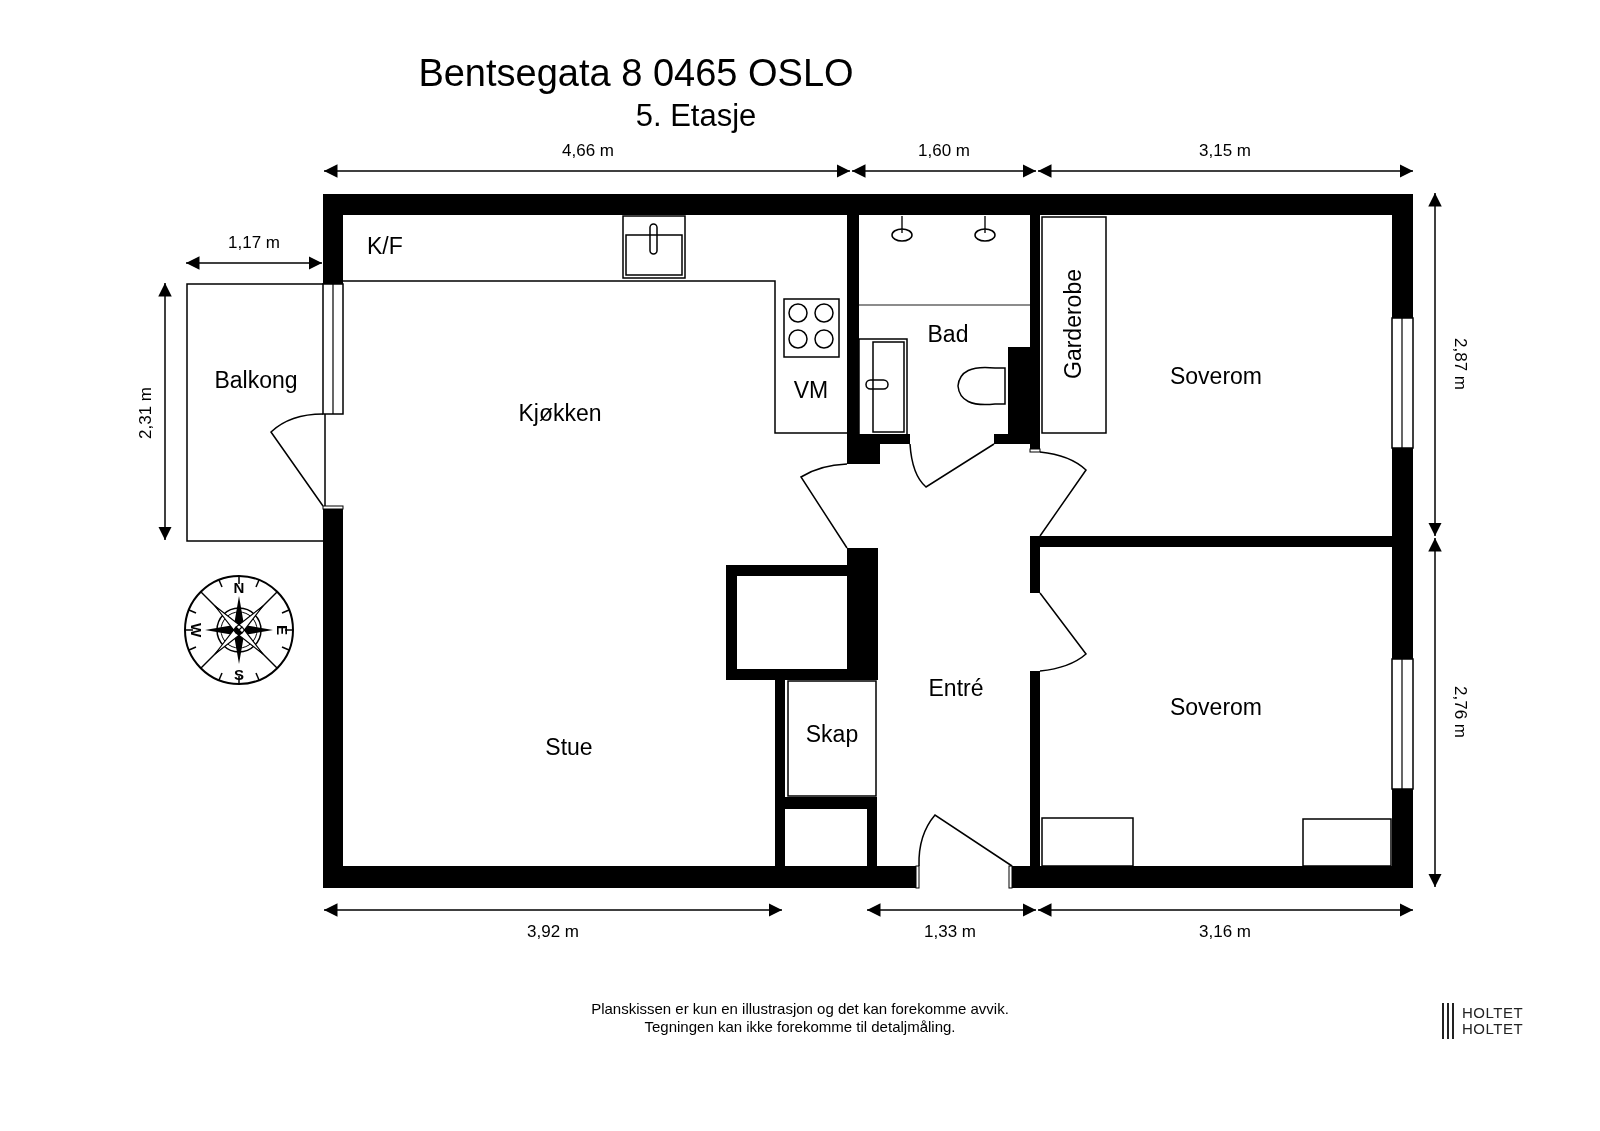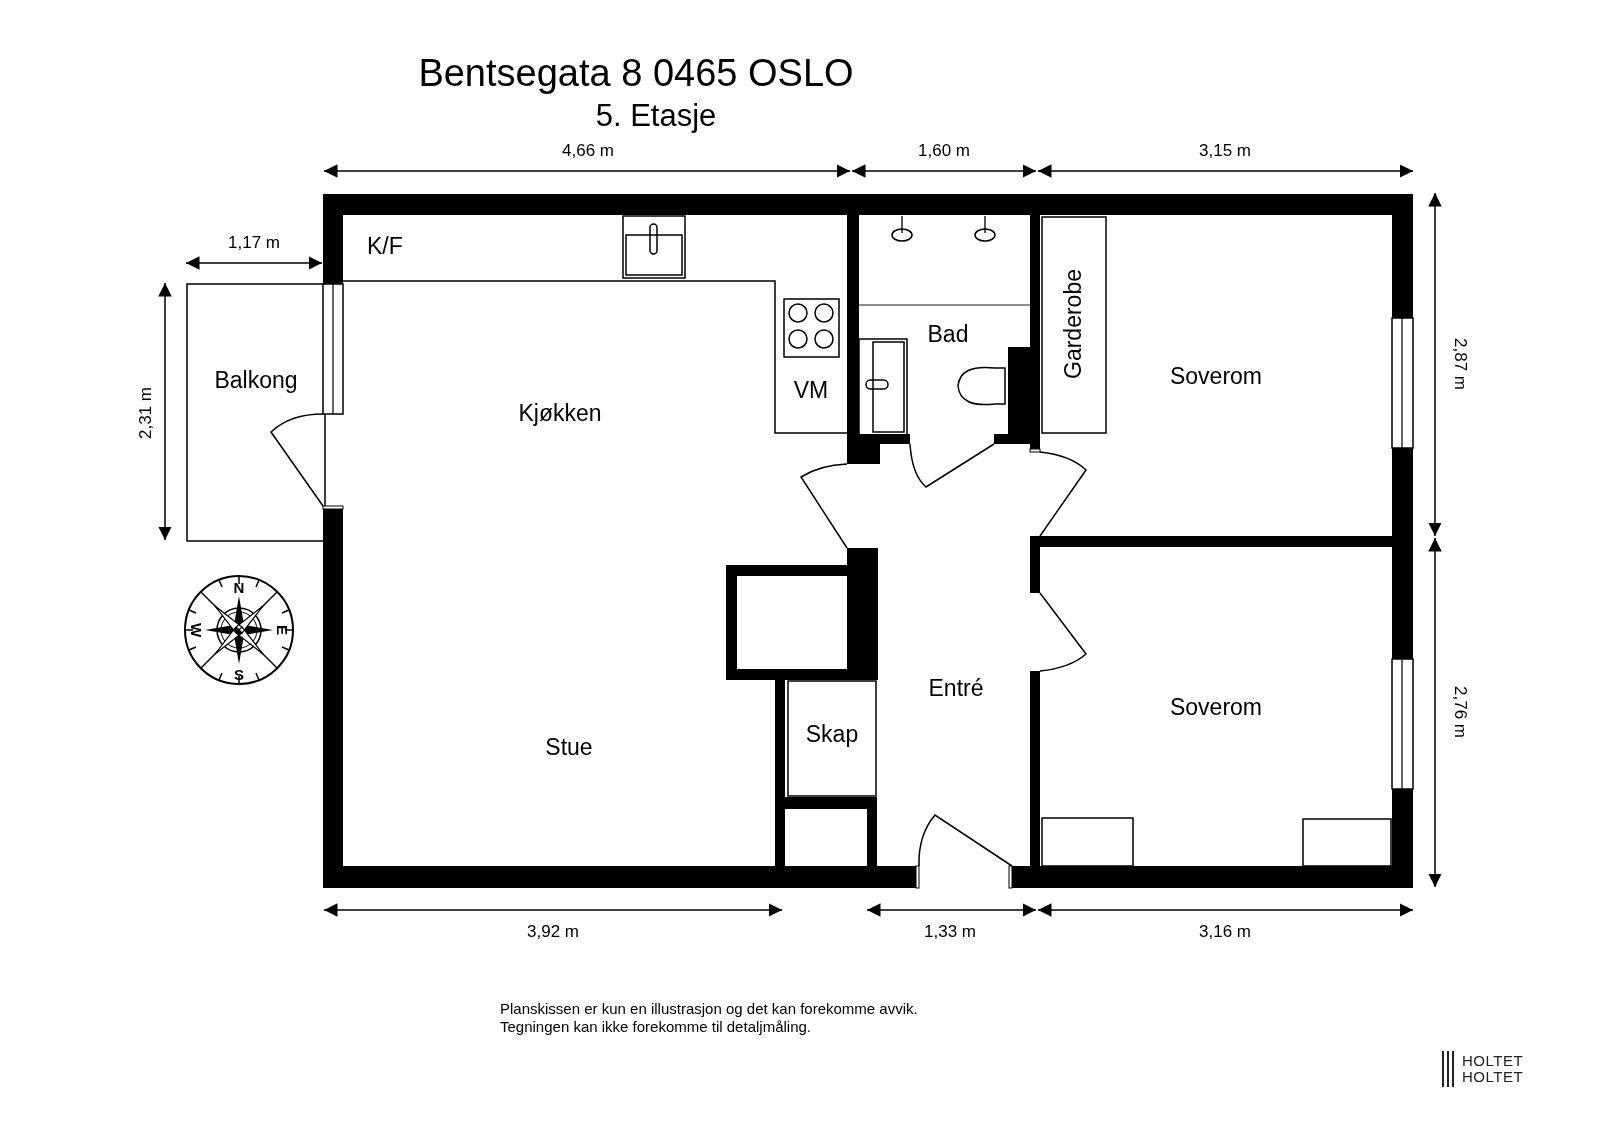--- a/index.html
+++ b/index.html
@@ -1,25 +1,25 @@
 <!DOCTYPE html>
 <html><head>
   <meta charset="utf-8">
   <style>
     html, body { margin: 0; padding: 0; background: #ffffff; }
     body { width: 1600px; height: 1131px; position: relative; overflow: hidden; font-family: "Liberation Sans", sans-serif; color: #000; }
     .title { position: absolute; left: 0; width: 1272px; text-align: center; font-size: 38px; top: 52px; letter-spacing: 0px; }
-    .subtitle { position: absolute; left: 0; width: 1312px; text-align: center; font-size: 31px; top: 98px; }
+    .subtitle { position: absolute; left: 0; width: 1312px; text-align: center; font-size: 31px; top: 98px; padding-left: 40px; }
     svg.plan { position: absolute; left: 0; top: 0; }
     .lbl { font-family: "Liberation Sans", sans-serif; font-size: 23px; fill: #000; }
     .dim { font-family: "Liberation Sans", sans-serif; font-size: 17px; fill: #000; }
     .wall { fill: #000; }
     .thin { fill: none; stroke: #000; stroke-width: 1.5; }
-    .disclaimer { position: absolute; top: 1000px; left: 500px; width: 600px; font-size: 15px; line-height: 18px; }
-    .logo { position: absolute; left: 1442px; top: 1003px; display: flex; align-items: center; margin-top: 48px; }
+    .disclaimer { position: absolute; top: 1000px; left: 500px; width: 600px; text-align: center; font-size: 15px; line-height: 18px; }
+    .logo { position: absolute; left: 1442px; top: 1003px; display: flex; align-items: center; }
     .logo-bars { width: 14px; height: 36px; position: relative; margin-right: 6px; }
     .logo-bars span { position: absolute; top: 0; width: 2px; height: 36px; background: #222; }
     .logo-text { font-size: 15px; line-height: 16px; color: #222; letter-spacing: 0.5px; }
   </style>
 </head>
 <body>
 
 <div class="title">Bentsegata 8 0465 OSLO</div>
 <div class="subtitle">5. Etasje</div>
 

